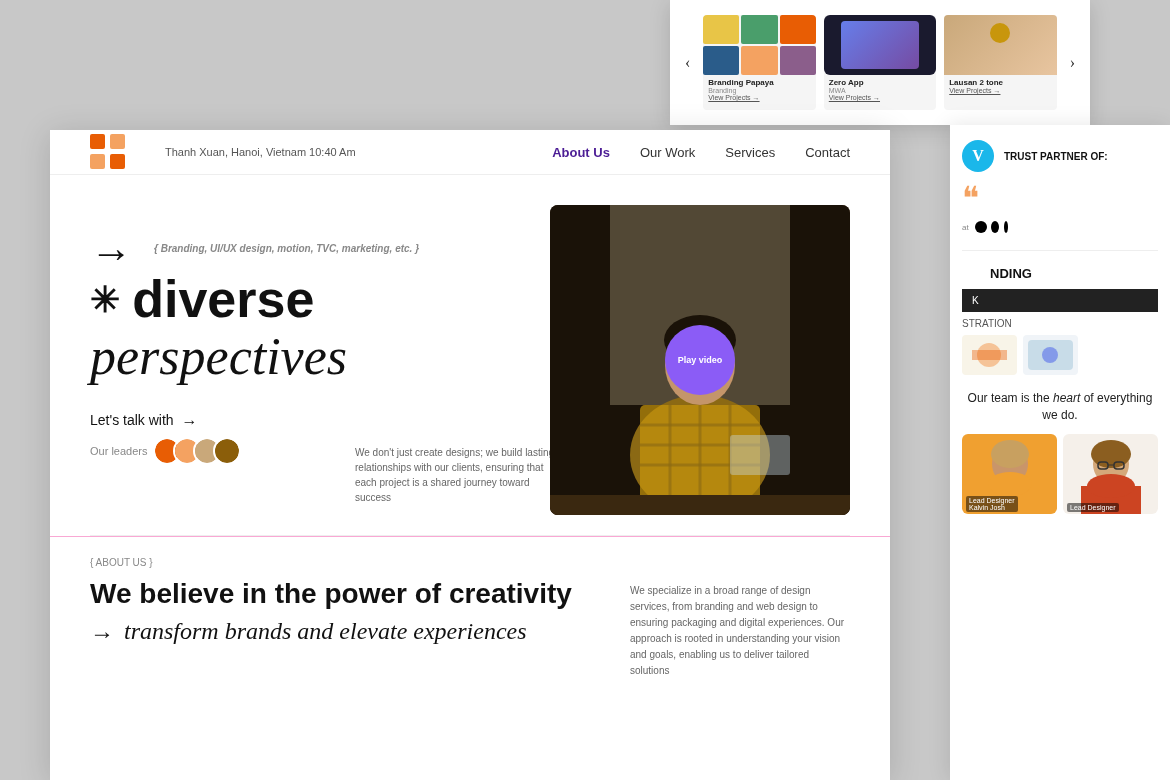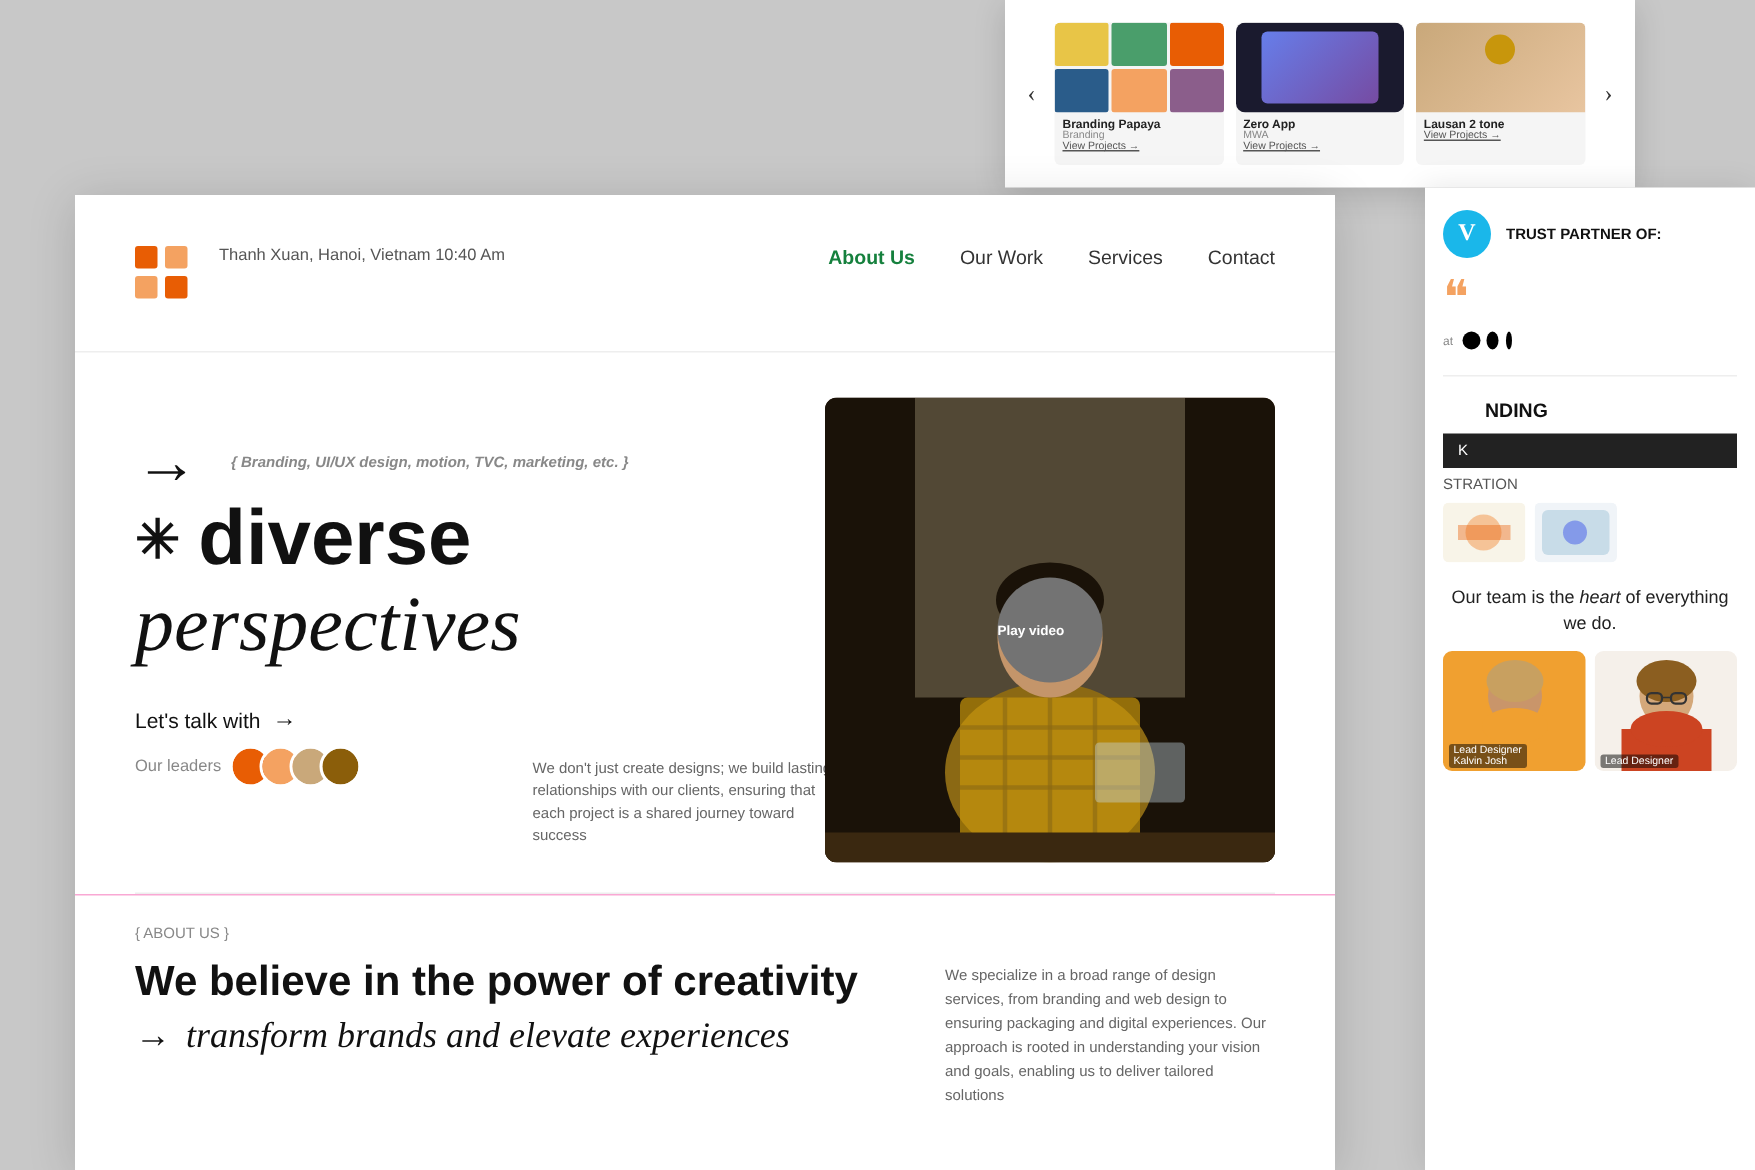--- a/index.html
+++ b/index.html
@@ -55,23 +55,25 @@
       width: 220px;
       height: 655px;
       background: #ffffff;
       box-shadow: -2px 0 20px rgba(0,0,0,0.1);
       overflow: hidden;
     }
 
     
     .nav {
       display: flex;
-      padding: 34px 40px;
+      align-items: center;
+      padding: 4px 40px;
       border-bottom: 1px solid #eee;
       position: relative;
+      gap: 19px;
     }
 
     .logo {
       display: grid;
       grid-template-columns: 1fr 1fr;
       gap: 3px;
       width: 36px;
       height: 36px;
       margin-right: 20px;
     }
@@ -101,21 +103,21 @@
 
     .nav-link {
       font-family: Arial, sans-serif;
       font-size: 13px;
       color: #333;
       text-decoration: none;
       cursor: pointer;
     }
 
     .nav-link.active {
-      color: #15803d;
+      color: #4c1d95;
       font-weight: 600;
     }
 
     
     .hero {
       display: flex;
       padding: 40px 40px 30px;
       position: relative;
       min-height: 360px;
     }
@@ -245,24 +247,25 @@
       position: relative;
     }
 
     .play-btn {
       position: absolute;
       top: 50%;
       left: 50%;
       transform: translate(-50%, -50%);
       width: 70px;
       height: 70px;
-      background: #737373;
+      background: #8b5cf6;
       border-radius: 50%;
       display: flex;
       align-items: center;
+      justify-content: center;
       cursor: pointer;
       z-index: 2;
     }
 
     .play-btn-text {
       font-family: Arial, sans-serif;
       font-size: 9px;
       color: #fff;
       font-weight: 600;
       text-align: center;

